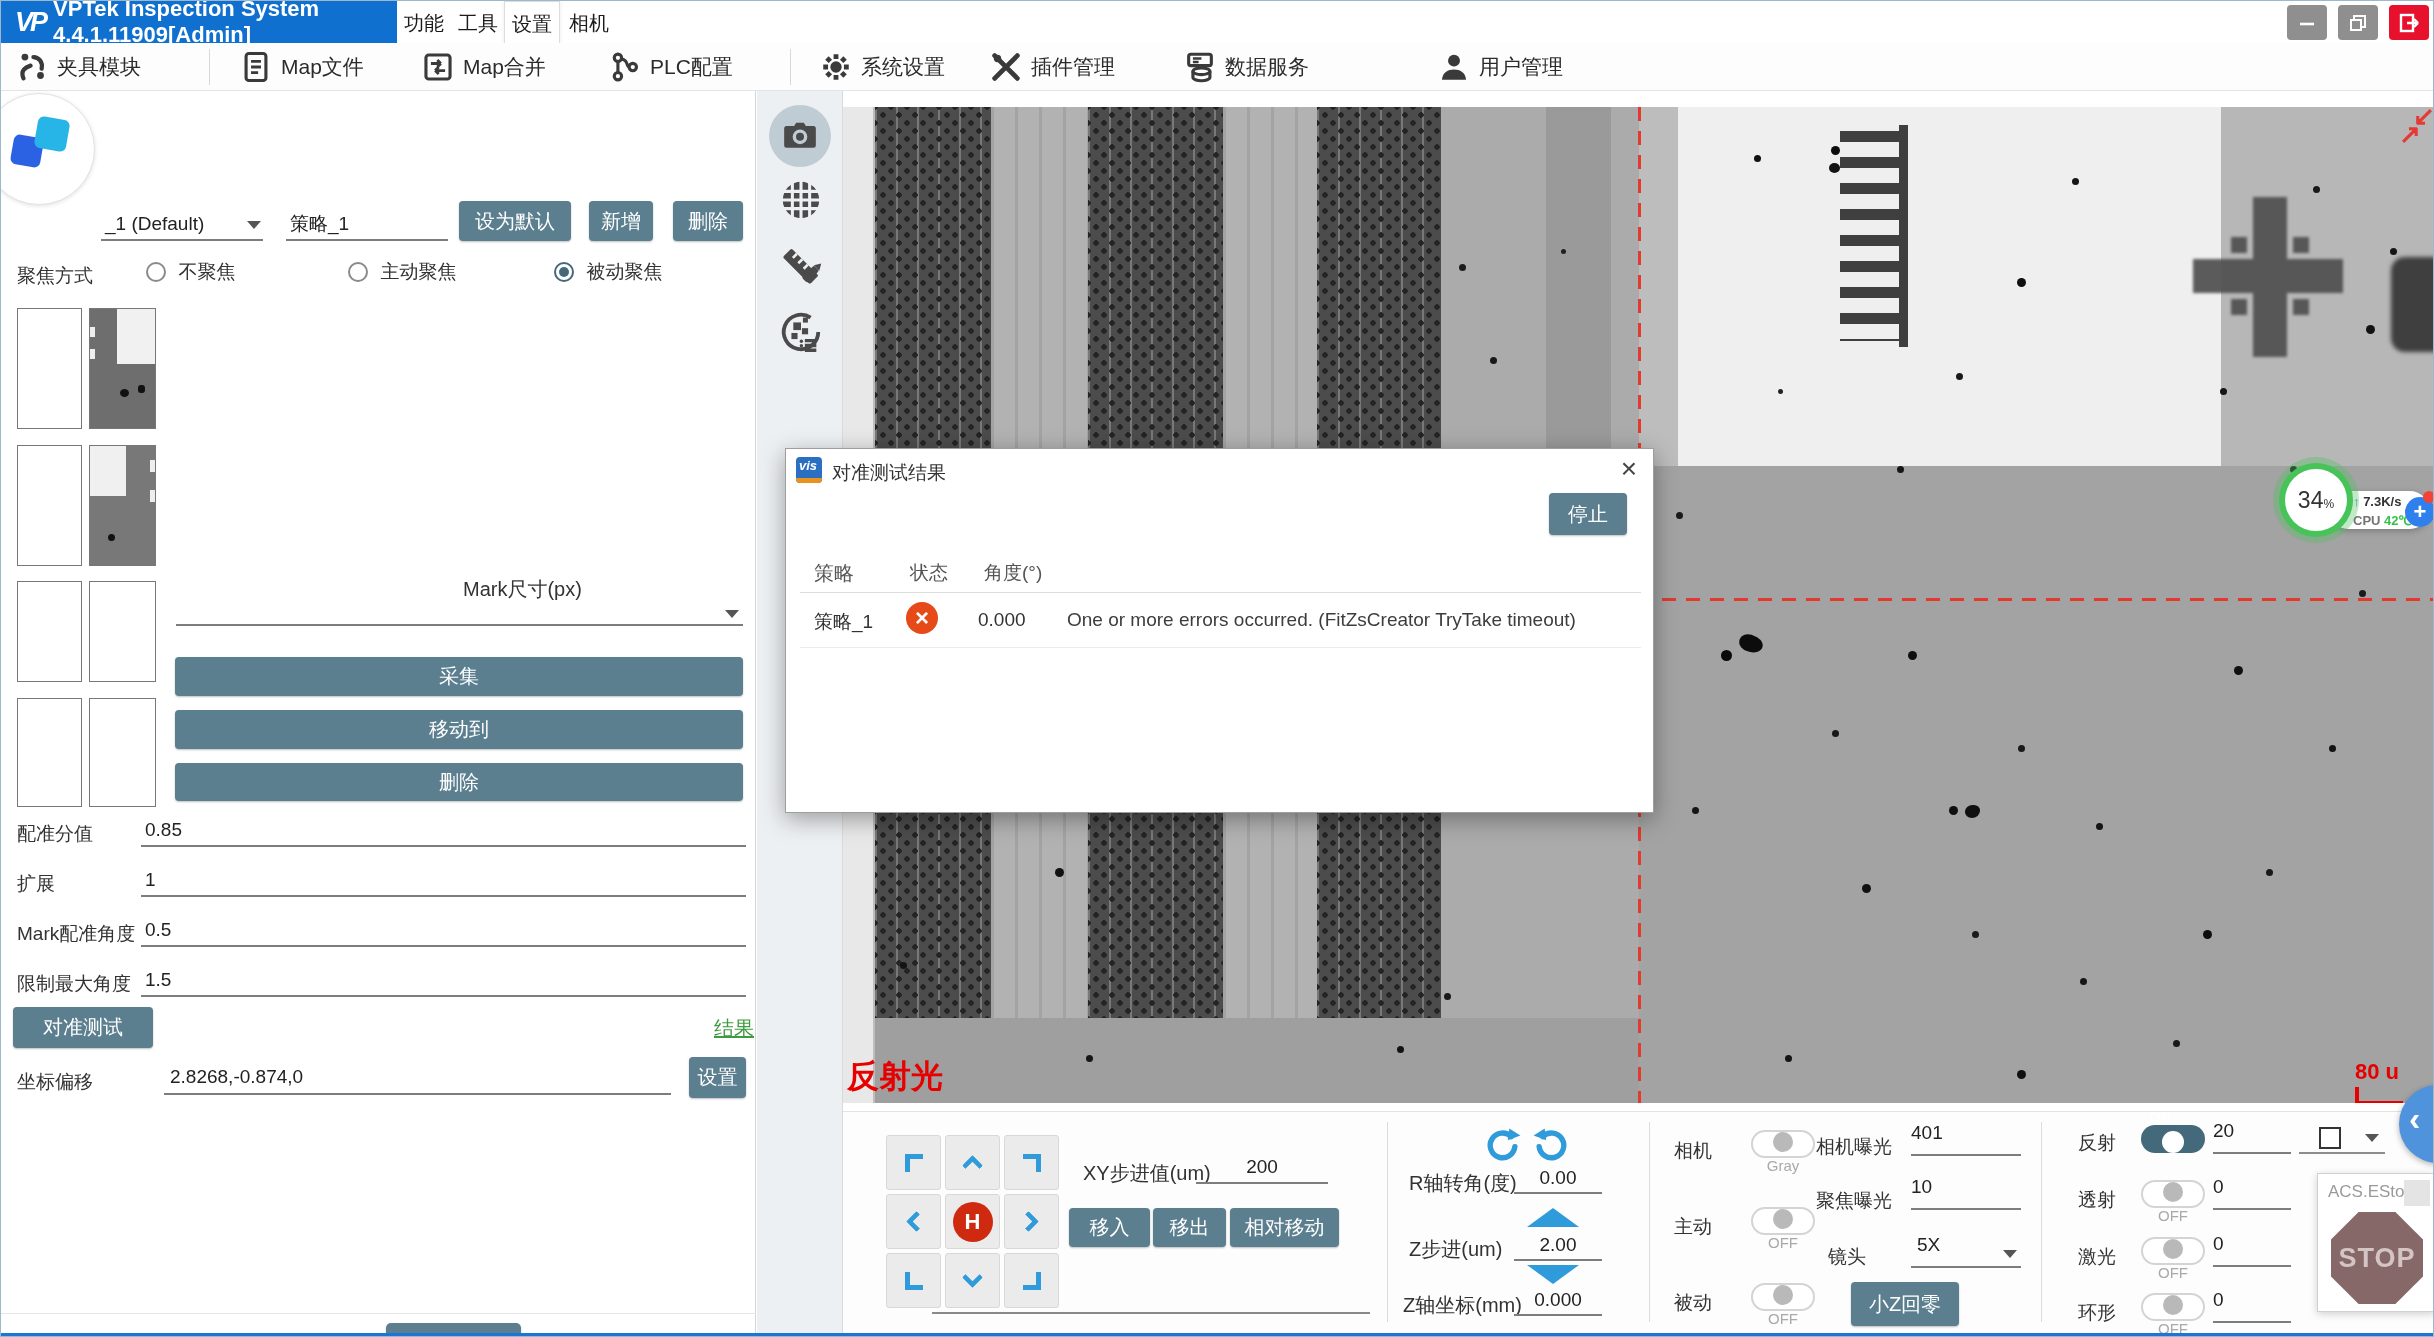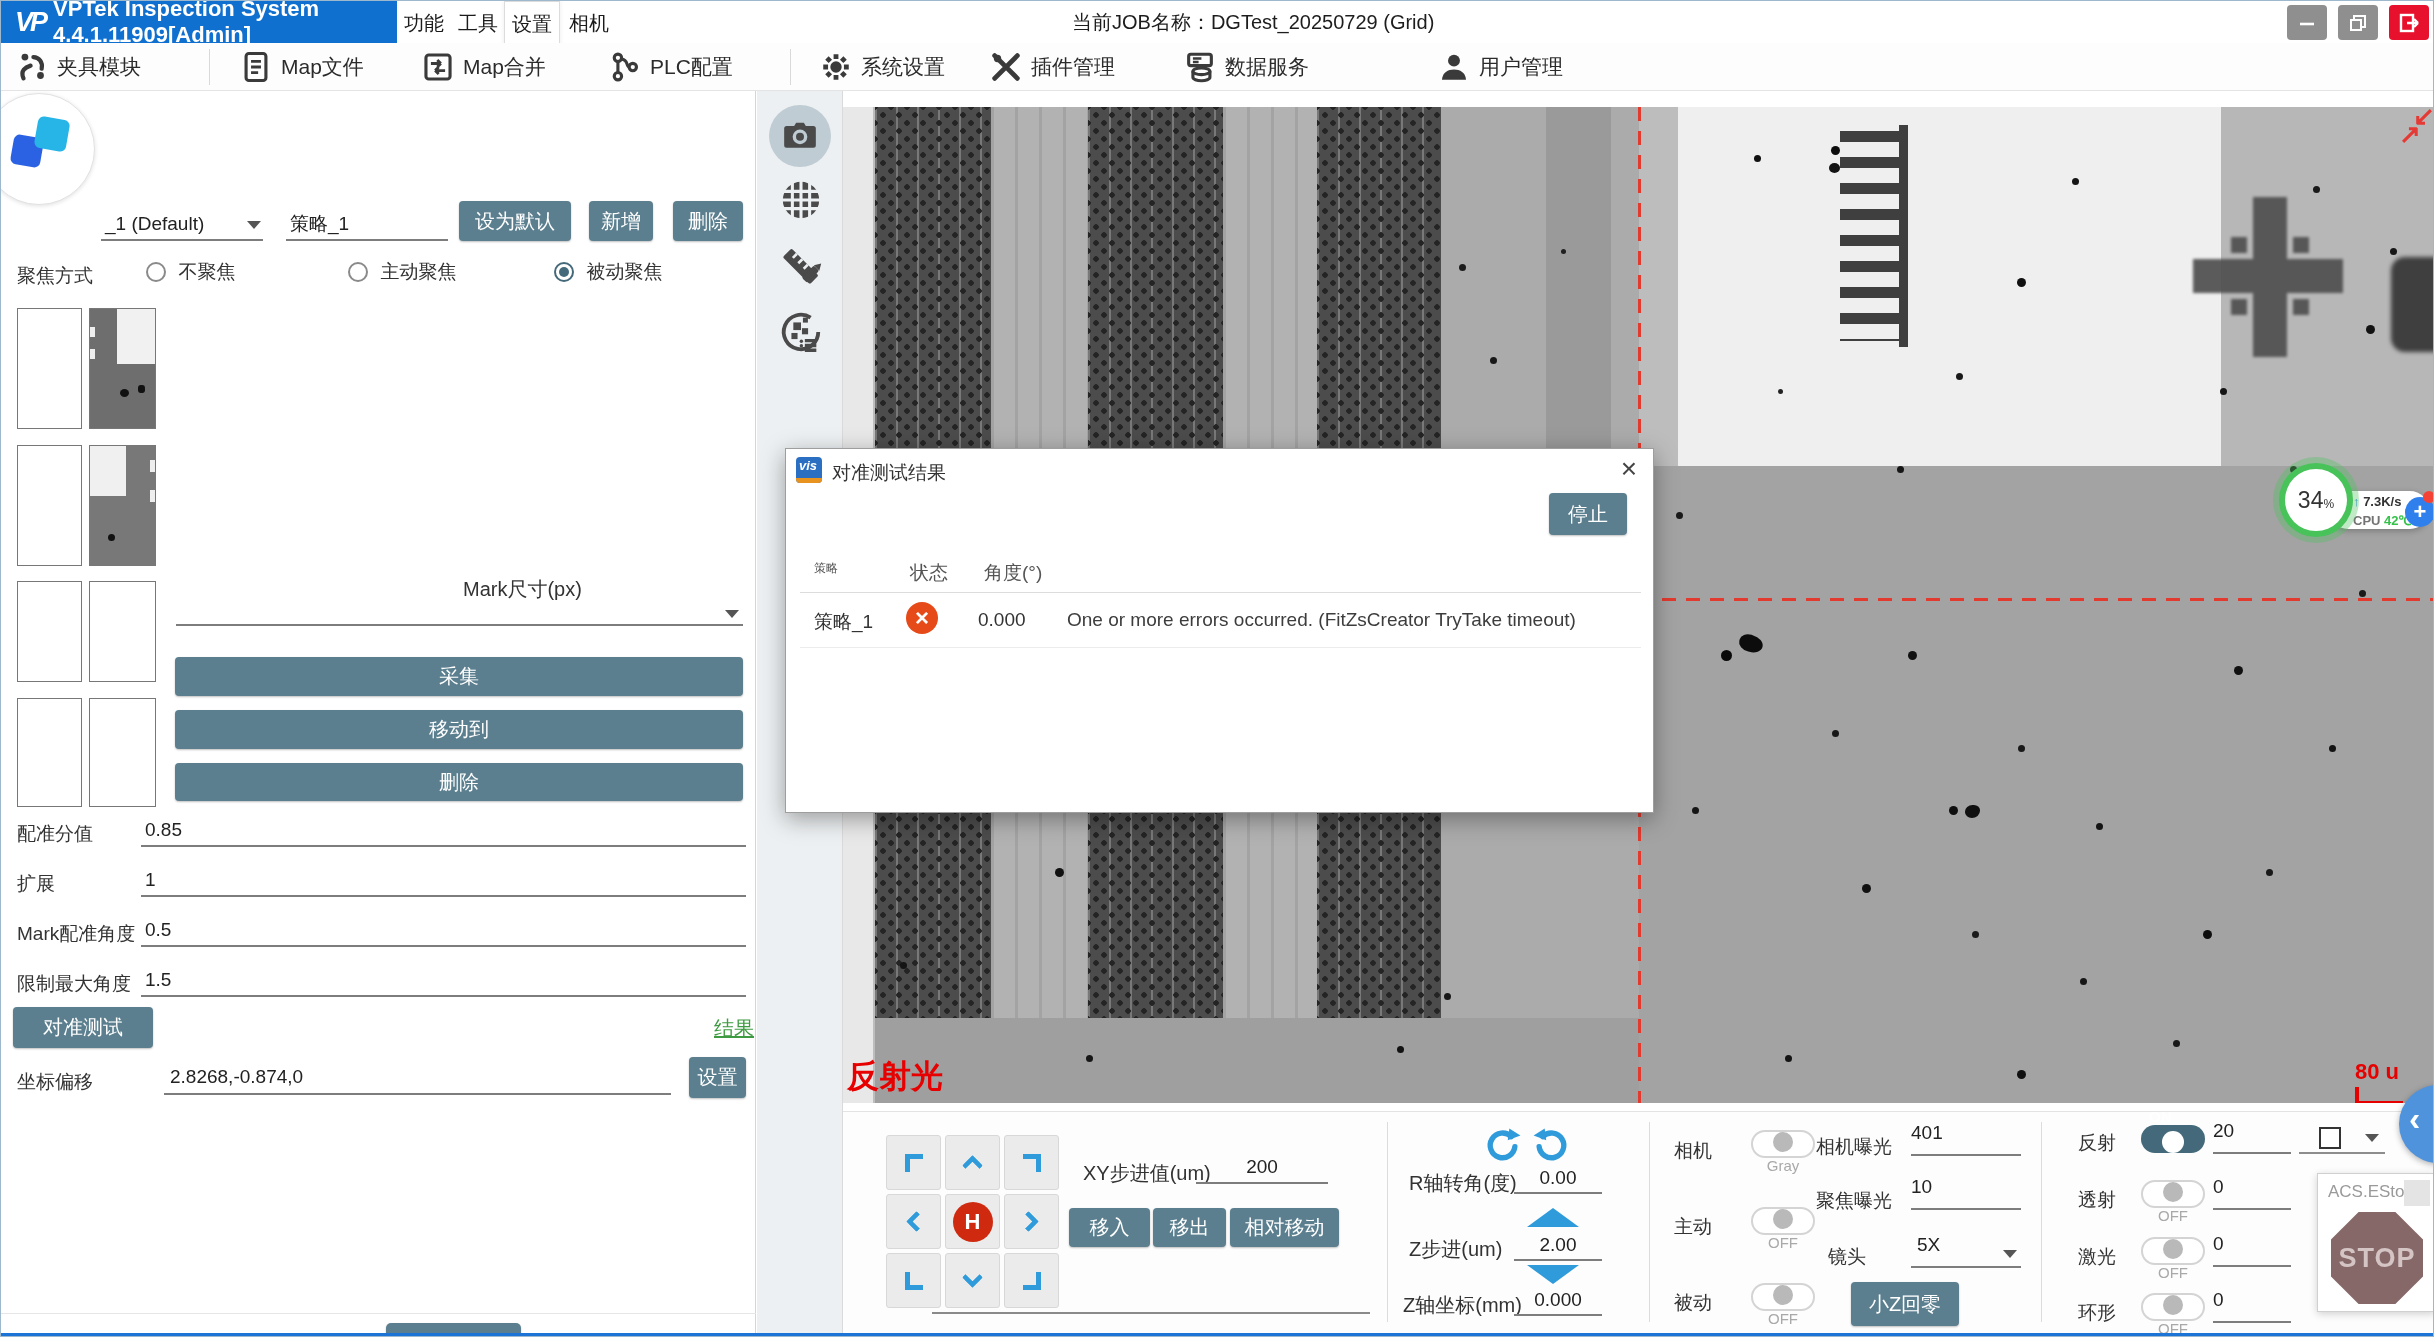--- a/index.html
+++ b/index.html
@@ -77,21 +77,20 @@
 
   <div class="abs" id="titlebar">
     <div class="abs" id="titleblue">
       <span style="font-style:italic;font-weight:900;font-size:27px;margin:0 8px 0 14px;letter-spacing:-3px;">VP</span>
       <span style="font-size:22px;font-weight:600;">VPTek Inspection System 4.4.1.11909[Admin]</span>
     </div>
     <div class="abs menu-item" style="left:395px;width:56px;">功能</div>
     <div class="abs menu-item" style="left:451px;width:52px;">工具</div>
     <div class="abs menu-item active" style="left:503px;width:56px;">设置</div>
     <div class="abs menu-item" style="left:561px;width:54px;">相机</div>
-    <div class="abs" style="left:1071px;top:0;height:42px;line-height:42px;font-size:20px;color:#1d1d1d;">当前JOB名称：DGTest_20250729 (Grid)</div>
     <div class="abs winbtn" style="left:2286px;">
       <svg width="20" height="20" viewBox="0 0 20 20">
           <path d="M3 11h14" stroke="#fff" stroke-width="2.6"></path>
         </svg>
     </div>
     <div class="abs winbtn" style="left:2337px;">
       <svg width="20" height="20" viewBox="0 0 20 20">
           <rect x="6" y="3" width="11" height="11" fill="none" stroke="#fff" stroke-width="2"></rect>
           <rect x="3" y="7" width="10" height="10" fill="#8f8f8f" stroke="#fff" stroke-width="2"></rect>
         </svg>
@@ -367,21 +366,21 @@
   </div>
 
   <div class="abs" id="dialog">
     <div class="abs" style="left:10px;top:8px;width:26px;height:26px;background:#2a6fc2;border-radius:4px;overflow:hidden;">
       <span class="abs" style="left:3px;top:1px;color:#fff;font-size:13px;font-style:italic;font-weight:bold;">vis</span>
       <div class="abs" style="left:0;bottom:0;width:26px;height:5px;background:#e8921f;"></div>
     </div>
     <div class="abs" style="left:46px;top:11px;font-size:19px;color:#333;">对准测试结果</div>
     <div class="abs" style="right:16px;top:4px;font-size:28px;color:#444;cursor:pointer;">×</div>
     <div class="abs teal" style="right:26px;top:44px;width:78px;height:42px;">停止</div>
-    <div class="abs" style="left:28px;top:111px;font-size:12px;color:#555;">策略</div>
+    <div class="abs" style="left:28px;top:111px;font-size:20px;color:#555;">策略</div>
     <div class="abs" style="left:124px;top:111px;font-size:19px;color:#555;">状态</div>
     <div class="abs" style="left:198px;top:111px;font-size:19px;color:#555;">角度(°)</div>
     <div class="abs" style="left:14px;top:143px;width:841px;border-top:1px solid #dcdcdc;"></div>
     <div class="abs" style="left:0;top:144px;width:869px;height:54px;">
       <div class="abs" style="left:28px;top:16px;font-size:19px;color:#333;">策略_1</div>
       <div class="abs" style="left:120px;top:9px;width:32px;height:32px;border-radius:50%;background:#e64a19;display:flex;align-items:center;justify-content:center;">
         <span style="color:#fff;font-size:24px;font-weight:bold;line-height:28px;">×</span>
       </div>
       <div class="abs" style="left:192px;top:16px;font-size:19px;color:#333;">0.000</div>
       <div class="abs" style="left:281px;top:16px;font-size:19px;color:#3d3d3d;">One or more errors occurred. (FitZsCreator TryTake timeout)</div>

